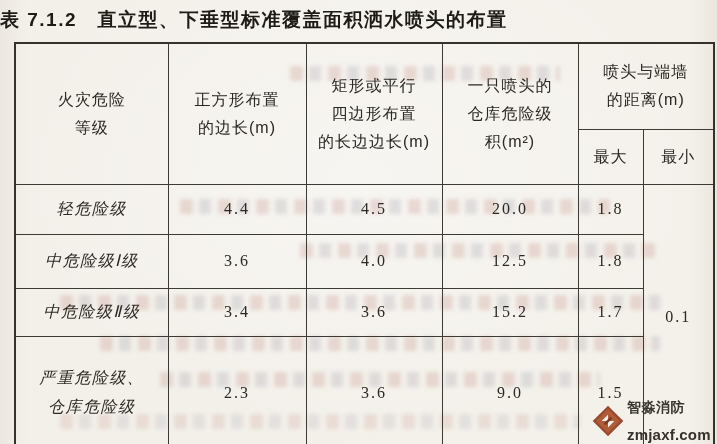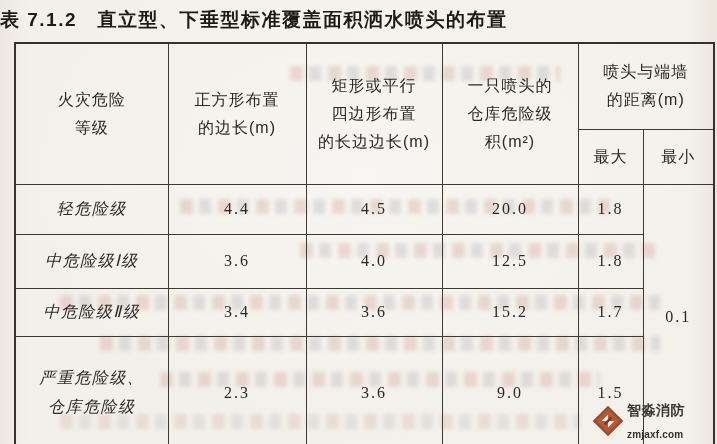--- a/index.html
+++ b/index.html
@@ -90,21 +90,21 @@
   .wm-logo { width: 34px; height: 34px; flex: 0 0 34px; }
   .wm-text { margin-left: 2px; line-height: 1; }
   .wm-name {
     font-size: 14px;
     font-weight: bold;
     letter-spacing: .5px;
     color: #3a3630;
     white-space: nowrap;
   }
   .wm-url {
-    font-size: 10px;
+    font-size: 15px;
     font-weight: bold;
     color: #363129;
     letter-spacing: .2px;
     margin-top: 13px;
     white-space: nowrap;
   }
 </style>
 </head>
 <body>
 

